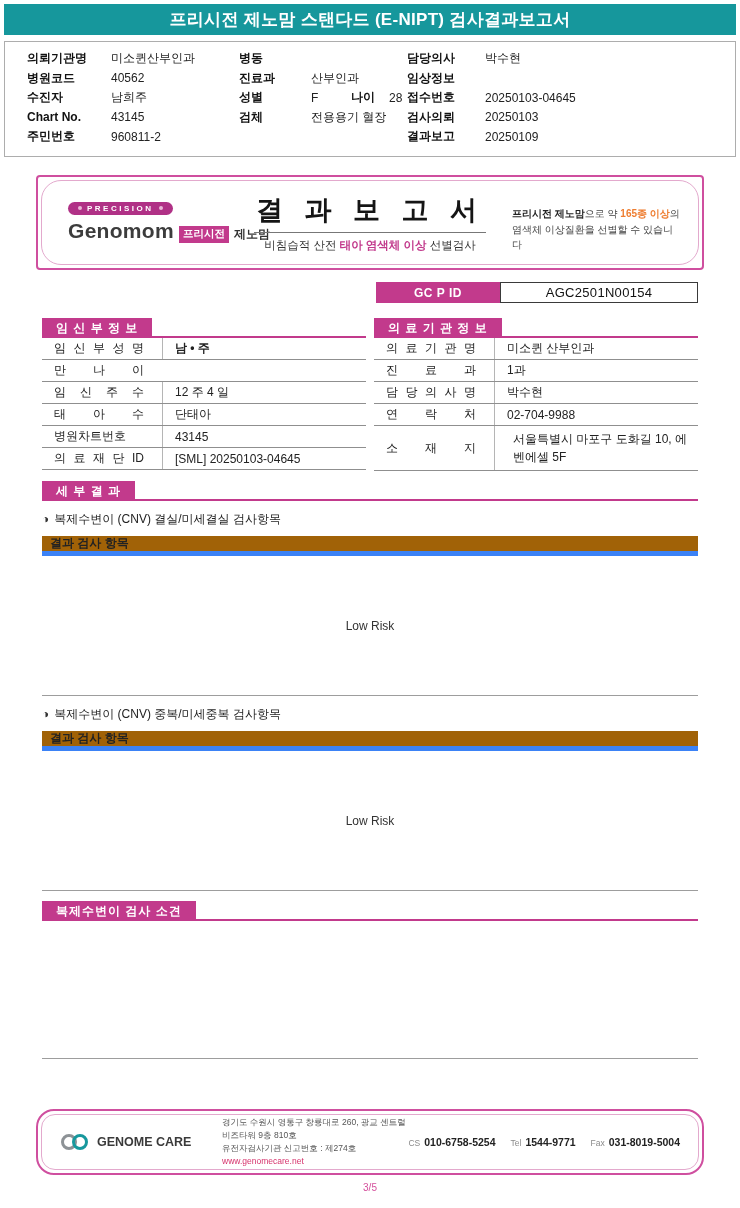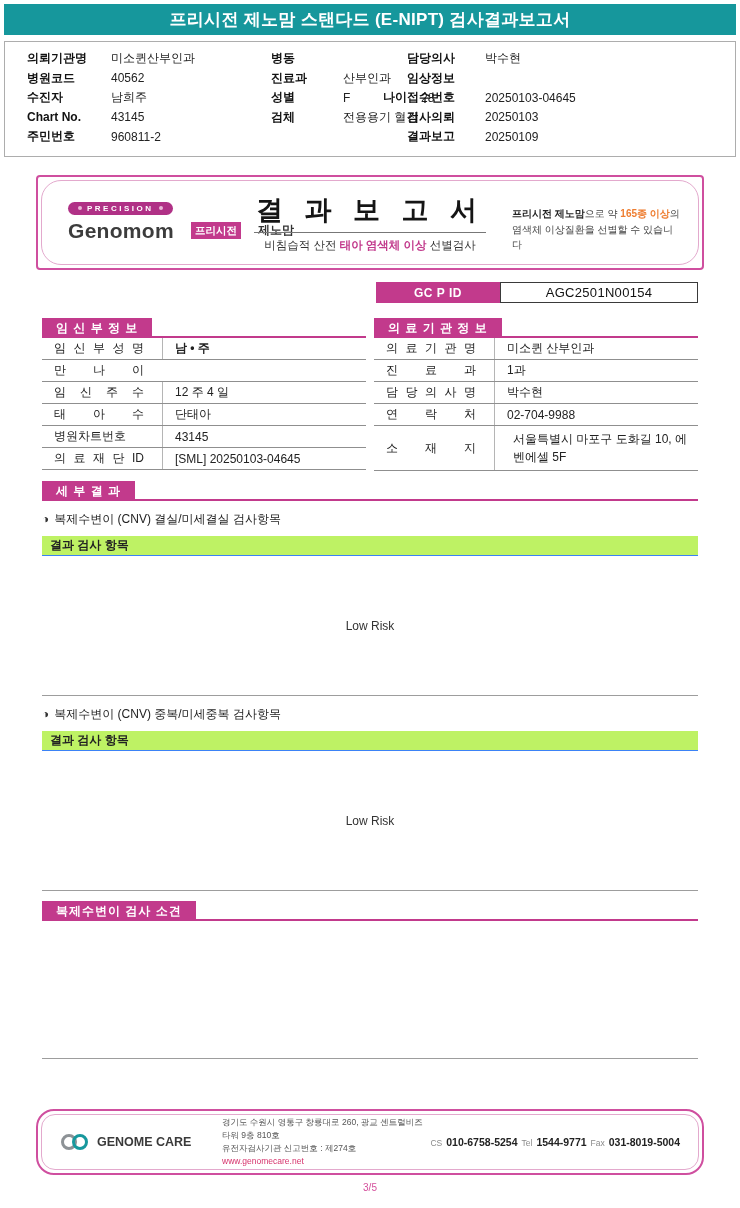--- a/index.html
+++ b/index.html
@@ -7,35 +7,35 @@
   body{font-family:"Liberation Sans","DejaVu Sans",sans-serif;background:#fff;color:#1c1c1c;position:relative;overflow:hidden;}
 
   .top-bar{margin:4px 4px 0;height:31px;background:#16979c;color:#fff;display:flex;align-items:center;justify-content:center;font-size:17px;font-weight:bold;letter-spacing:.3px;}
 
   .patient-box{margin:6px 4px 0;border:1px solid #adadad;height:116px;position:relative;font-size:12px;background:#fff;}
   .pcol{position:absolute;top:7px;}
   .pcol-1{left:22px;}.pcol-2{left:234px;}.pcol-3{left:402px;}
   .prow{display:flex;align-items:center;height:19.5px;}
   .plabel{font-weight:bold;color:#111;}
   .pcol-1 .plabel{width:84px;}
-  .pcol-2 .plabel{width:72px;margin-left:32px;}
+  .pcol-2 .plabel{width:72px;}
   .pcol-3 .plabel{width:78px;}
   .pvalue{color:#222;}
   .pvalue-short{width:40px;}
   .plabel-inline{font-weight:bold;width:38px;color:#111;}
 
   .doc{margin:18px 36px 0;width:668px;}
   .frame{border:2px solid #cf4f9f;border-radius:4px;padding:3px;background:#fff;}
   .frame-inner{border:1px solid #e3a9cd;border-radius:20px;position:relative;}
   .header-inner{height:85px;}
 
   .logo-block{position:absolute;left:26px;top:15px;}
   .precision-badge{display:inline-flex;align-items:center;gap:5px;background:#b03186;color:#fff;border-radius:9px;padding:2px 10px;font-size:8px;font-weight:bold;letter-spacing:2.5px;}
   .badge-dot{width:4px;height:4px;border-radius:50%;background:#e9b7d7;display:inline-block;}
-  .brand-line{margin-top:4px;display:flex;align-items:center;gap:17px;}
+  .brand-line{margin-top:4px;display:flex;align-items:flex-end;gap:5px;}
   .brand-en{font-size:21px;font-weight:bold;color:#3c3c3c;letter-spacing:.3px;}
   .brand-kr-box{background:#c23a8c;color:#fff;font-size:10.5px;font-weight:bold;padding:1.5px 4px;}
   .brand-kr{font-size:12px;font-weight:bold;color:#333;}
 
   .title-block{position:absolute;left:50%;top:11px;transform:translateX(-50%);text-align:center;width:232px;}
   .doc-title{font-size:27px;font-weight:bold;color:#151515;letter-spacing:7px;white-space:nowrap;}
   .doc-subtitle{margin-top:4px;border-top:1.5px solid #777;padding-top:5px;font-size:11.5px;color:#333;white-space:nowrap;}
   .accent{color:#c23a8c;font-weight:bold;}
 
   .tagline{position:absolute;right:16px;top:25px;width:170px;font-size:10px;color:#444;line-height:1.55;}
@@ -56,32 +56,32 @@
   .tbl-label{width:120px;display:flex;align-items:center;padding-left:12px;}
   .jlabel{display:inline-block;width:90px;text-align:justify;text-align-last:justify;color:#222;}
   .tbl-value{flex:1;border-left:1px solid #b5b5b5;display:flex;align-items:center;padding-left:12px;color:#222;}
   .tbl-row.tall{min-height:44px;}
   .tbl-row.tall .tbl-value{padding:4px 10px 4px 18px;line-height:1.5;}
   .bold{font-weight:bold;}
 
   .section-bar{margin-top:10px;display:flex;height:20px;text-align:center;}
   .cnv-heading{margin-top:10px;font-size:12px;color:#222;display:flex;align-items:center;gap:5px;height:16px;}
   .bullet{font-size:12px;color:#333;}
-  .result-colhdr{margin-top:9px;height:20px;background:#bef264;border-bottom:1px solid #3b82f6;display:flex;align-items:center;padding-left:8px;font-size:12px;font-weight:bold;color:#222;}
+  .result-colhdr{margin-top:9px;height:20px;background:#a16207;border-bottom:5px solid #3b82f6;display:flex;align-items:center;padding-left:8px;font-size:12px;font-weight:bold;color:#222;}
   .result-area{height:140px;border-bottom:1px solid #9d9d9d;display:flex;align-items:center;justify-content:center;font-size:12px;color:#333;}
   .opinion-area{height:138px;border-bottom:1px solid #9d9d9d;}
 
   .footer-frame{margin-top:50px;border-radius:18px;}
   .footer-frame .frame-inner{border-radius:14px;}
   .footer-inner{height:56px;display:flex;align-items:center;padding:0 18px;}
   .footer-logo{display:flex;align-items:center;gap:7px;width:158px;}
   .logo-text{font-size:12.5px;font-weight:bold;color:#3a3a3a;white-space:nowrap;}
   .footer-address{flex:1;font-size:8.5px;color:#555;line-height:1.55;padding-left:4px;}
   .footer-web{color:#d6336c;}
-  .footer-contacts{display:flex;align-items:center;gap:4px;white-space:nowrap;}
+  .footer-contacts{display:flex;align-items:center;gap:15px;white-space:nowrap;}
   .contact{display:flex;align-items:baseline;gap:4px;}
   .contact-label{font-size:8.5px;color:#8a8a8a;}
   .contact-value{font-size:10.5px;font-weight:bold;color:#222;}
   .page-num{margin-top:7px;text-align:center;font-size:10px;color:#d4509c;}
 </style>
 </head>
 <body>
 
 <div class="top-bar">
   <span>프리시전 제노맘 스탠다드 (E-NIPT) 검사결과보고서</span>

